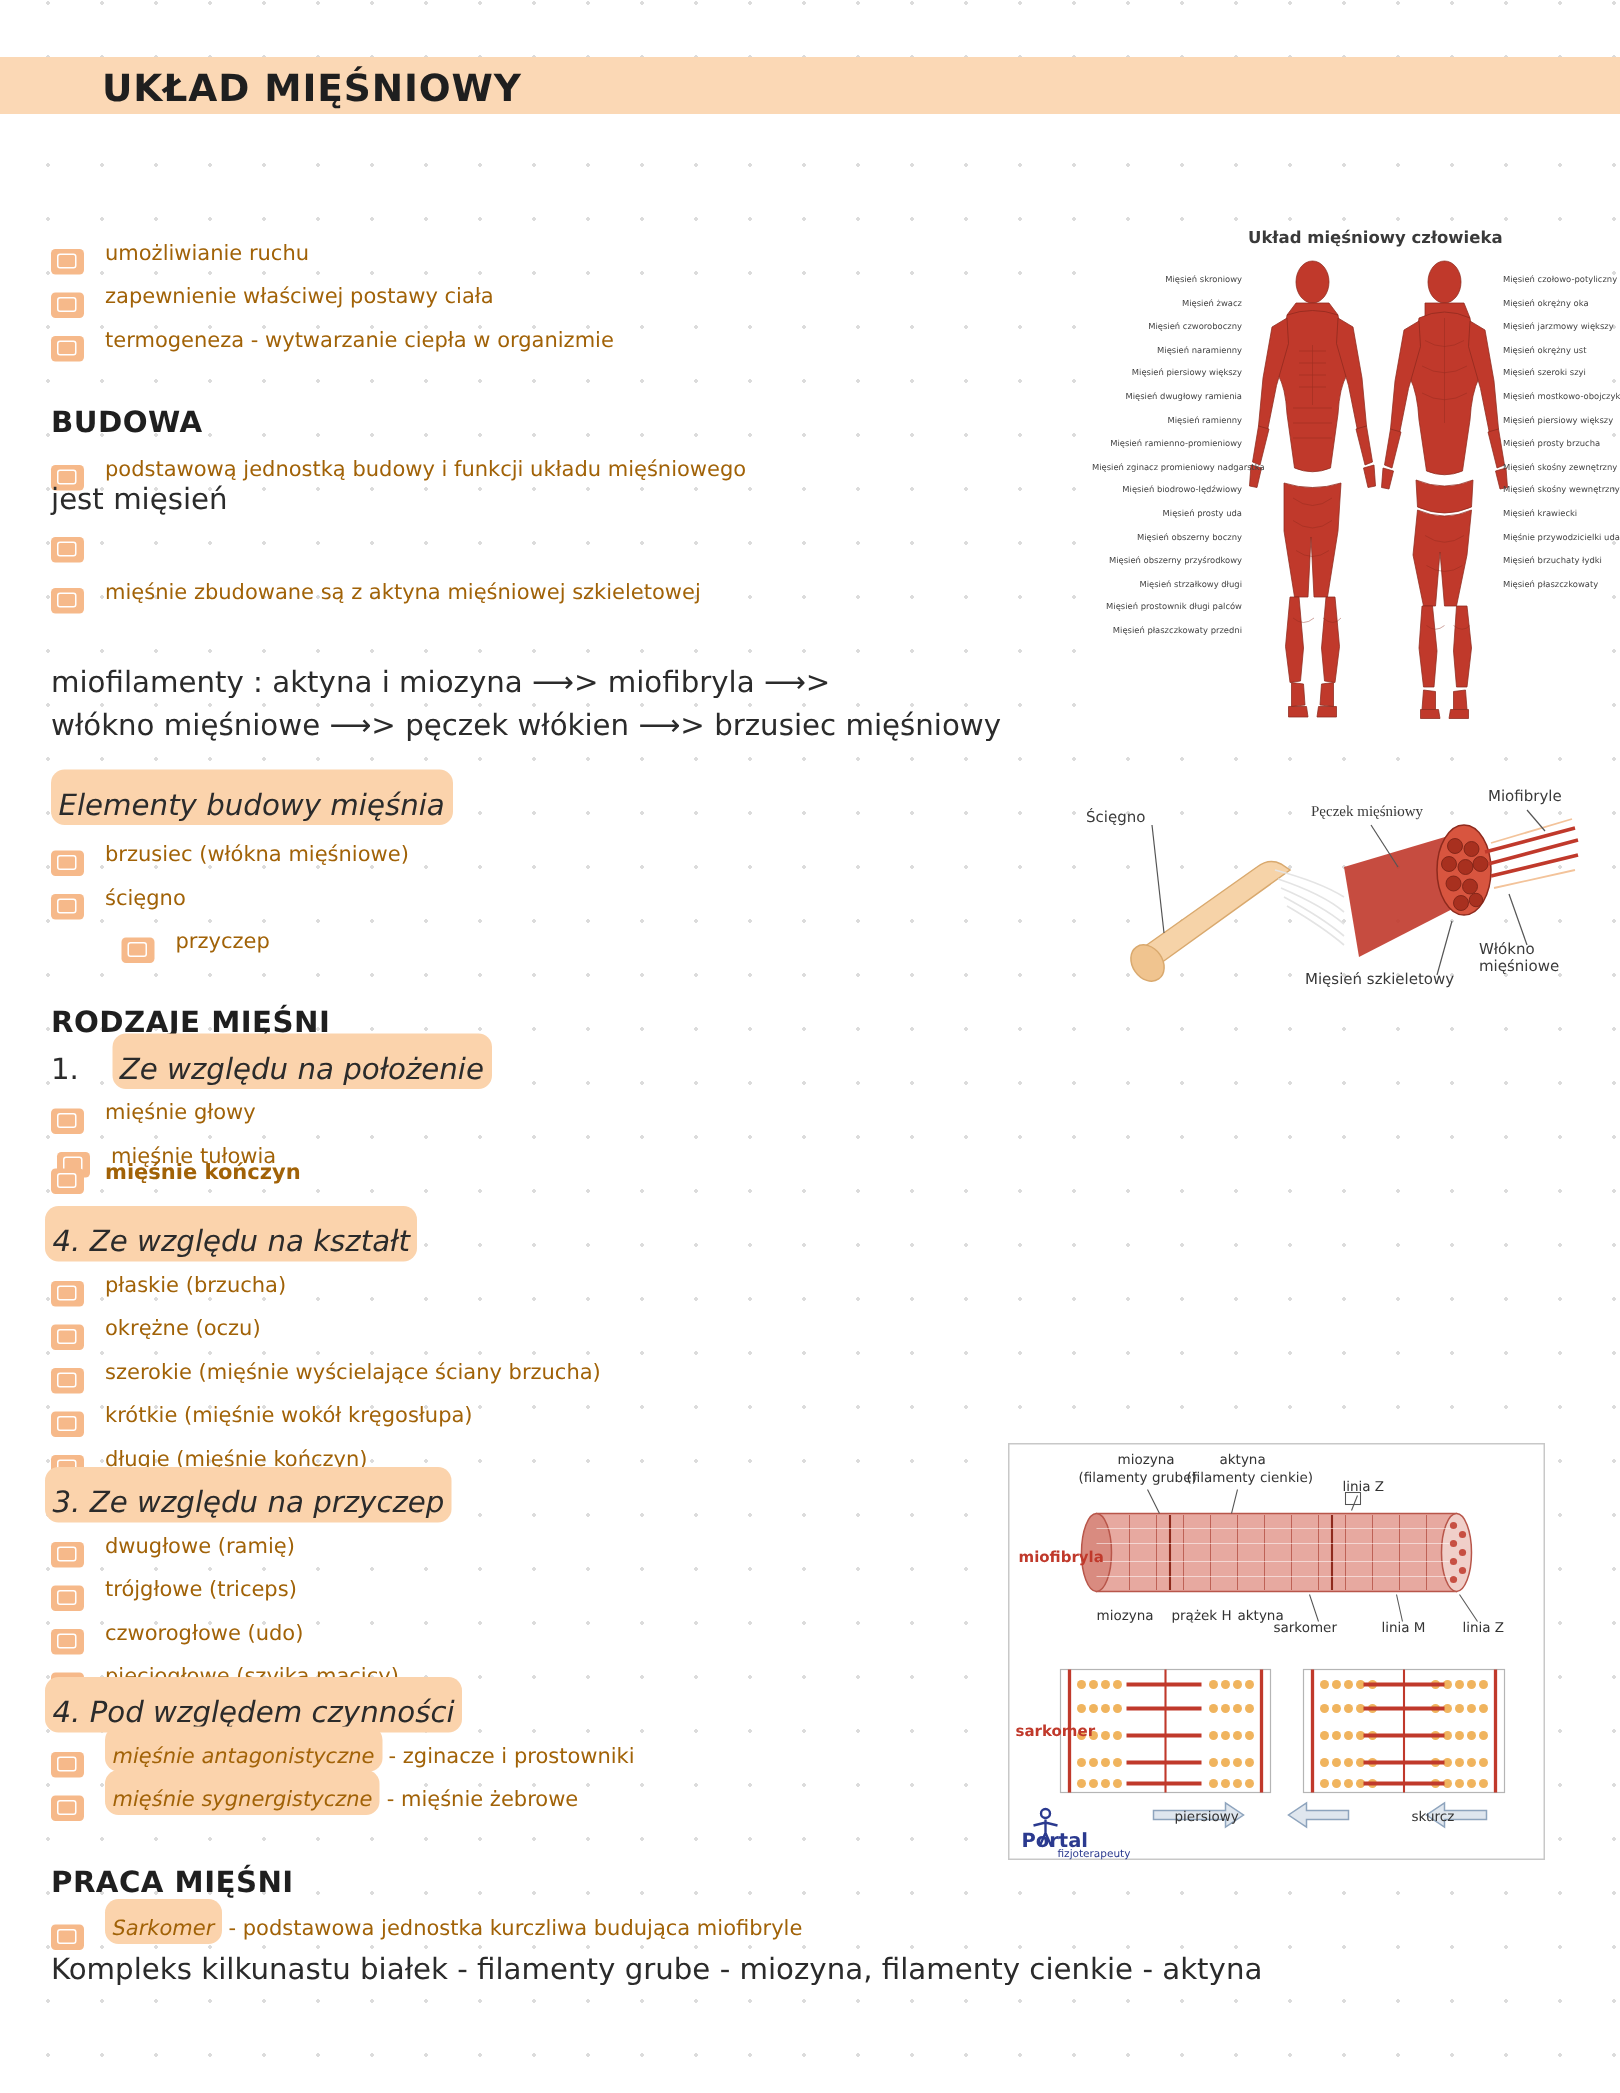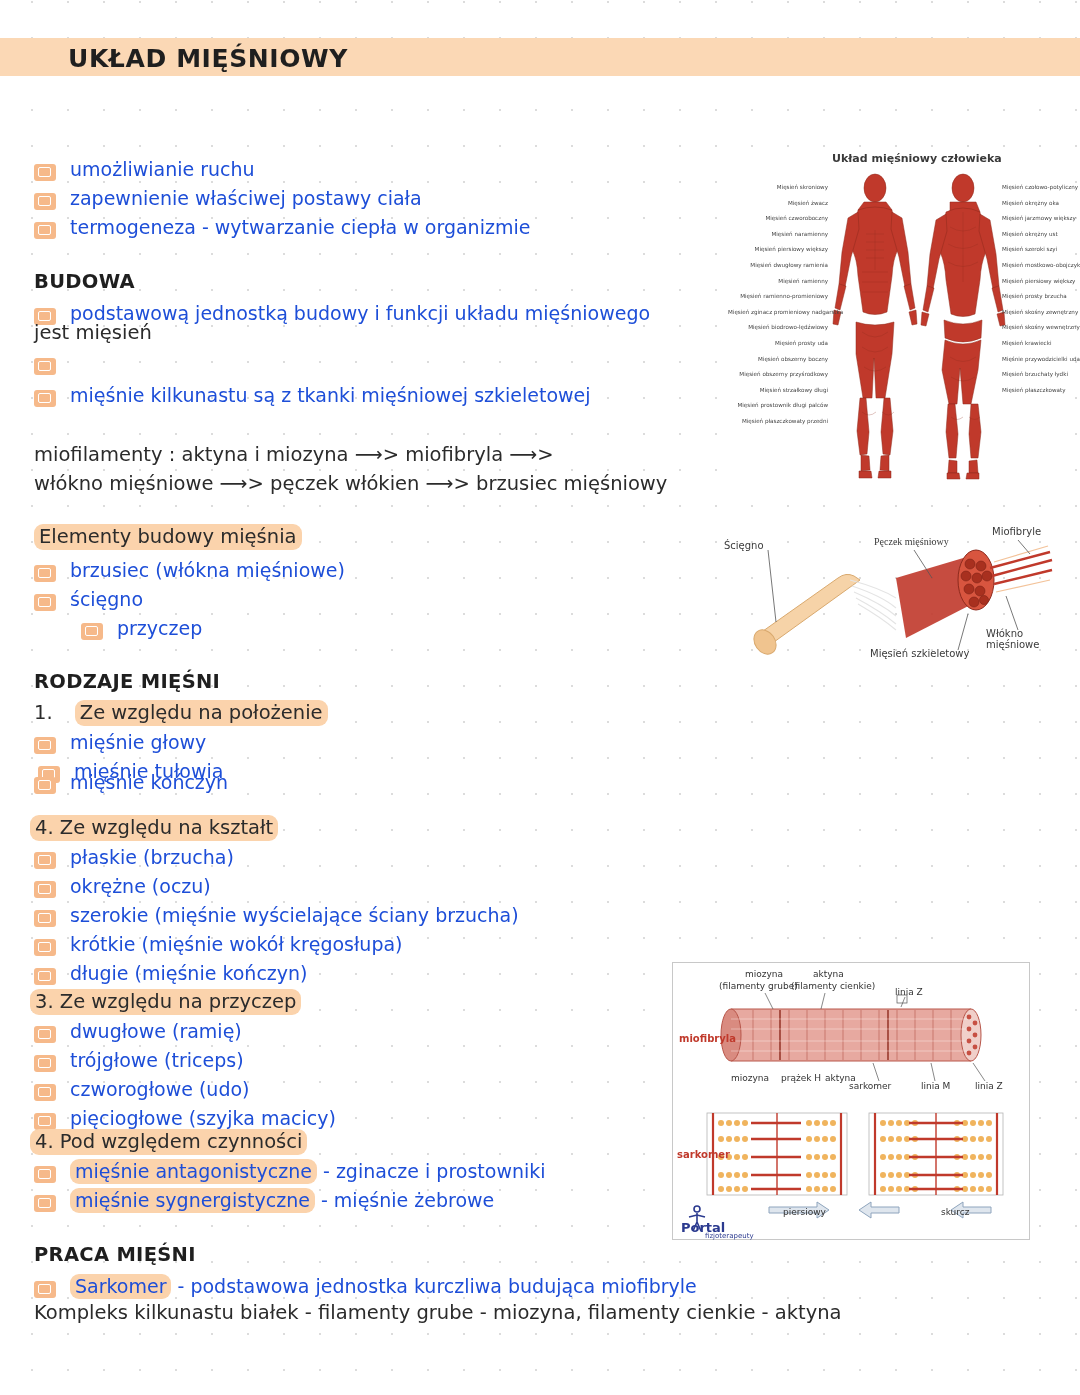--- a/index.html
+++ b/index.html
@@ -64,23 +64,23 @@
   .para {
     position: absolute;
     font-size: 19.5px;
     color: #2b2b2b;
     line-height: 30px;
     white-space: pre;
   }
   .bullet-row {
     position: absolute;
     display: flex;
-    align-items: center;
-    font-size: 19px;
-    color: #1d4ed8;
+    align-items: flex-end;
+    font-size: 14px;
+    color: #a16207;
     line-height: 28px;
   }
   .bullet-mark {
     width: 22px;
     min-width: 22px;
     height: 17px;
     margin-top: 6px;
     margin-right: 14px;
     background: #f6b98a;
     border-radius: 3px;
@@ -95,23 +95,24 @@
     width: 13px;
     height: 10px;
     border: 1.6px solid #ffffff;
     border-radius: 2px;
     box-sizing: border-box;
   }
   .bullet-text { display: inline-block; }
 
   .hl {
     background: #fbd3ac;
-    padding: 1px 5px 2px 5px;
+    padding: 12px 5px 2px 5px;
     border-radius: 9px;
     box-decoration-break: clone;
+    font-style: italic;
     -webkit-box-decoration-break: clone;
   }
   .numbered {
     position: absolute;
     font-size: 19.5px;
     color: #2b2b2b;
     line-height: 28px;
   }
 
   
@@ -232,21 +233,21 @@
     <span class="bullet-mark"></span>
     <span class="bullet-text">podstawową jednostką budowy i funkcji układu mięśniowego</span>
   </div>
   <div class="para" style="left:34px; top:318px;">jest mięsień</div>
 
   <div class="bullet-row" style="left:34px; top:352px; width:700px;">
     <span class="bullet-mark"></span>
   </div>
   <div class="bullet-row" style="left:34px; top:381px; width:700px;">
     <span class="bullet-mark"></span>
-    <span class="bullet-text">mięśnie kilkunastu są z tkanki mięśniowej szkieletowej</span>
+    <span class="bullet-text">mięśnie zbudowane są z aktyna mięśniowej szkieletowej</span>
   </div>
 
   <div class="para" style="left:34px; top:440px;">miofilamenty : aktyna i miozyna ⟶&gt; miofibryla ⟶&gt;</div>
   <div class="para" style="left:34px; top:469px;">włókno mięśniowe ⟶&gt; pęczek włókien ⟶&gt; brzusiec mięśniowy</div>
 
   <div style="position:absolute; left:34px; top:525px;">
     <span class="hl" style="font-size:19.5px;">Elementy budowy mięśnia</span>
   </div>
 
   <div class="bullet-row" style="left:34px; top:556px; width:560px;">
@@ -269,21 +270,21 @@
     <span class="hl" style="margin-left:16px;">Ze względu na położenie</span>
   </div>
   <div class="bullet-row" style="left:34px; top:728px; width:560px;">
     <span class="bullet-mark"></span>
     <span class="bullet-text">mięśnie głowy</span>
   </div>
   <div class="bullet-row" style="left:38px; top:757px; width:560px;">
     <span class="bullet-mark"></span>
     <span class="bullet-text">mięśnie tułowia</span>
   </div>
-  <div class="bullet-row" style="left:34px; top:768px; width:560px;">
+  <div class="bullet-row" style="left:34px; top:768px; width:560px;font-weight:bold;">
     <span class="bullet-mark"></span>
     <span class="bullet-text">mięśnie kończyn</span>
   </div>
 
   <div class="numbered" style="left:30px; top:814px;">
     <span class="hl">4. Ze względu na kształt</span>
   </div>
   <div class="bullet-row" style="left:34px; top:843px; width:640px;">
     <span class="bullet-mark"></span>
     <span class="bullet-text">płaskie (brzucha)</span>

